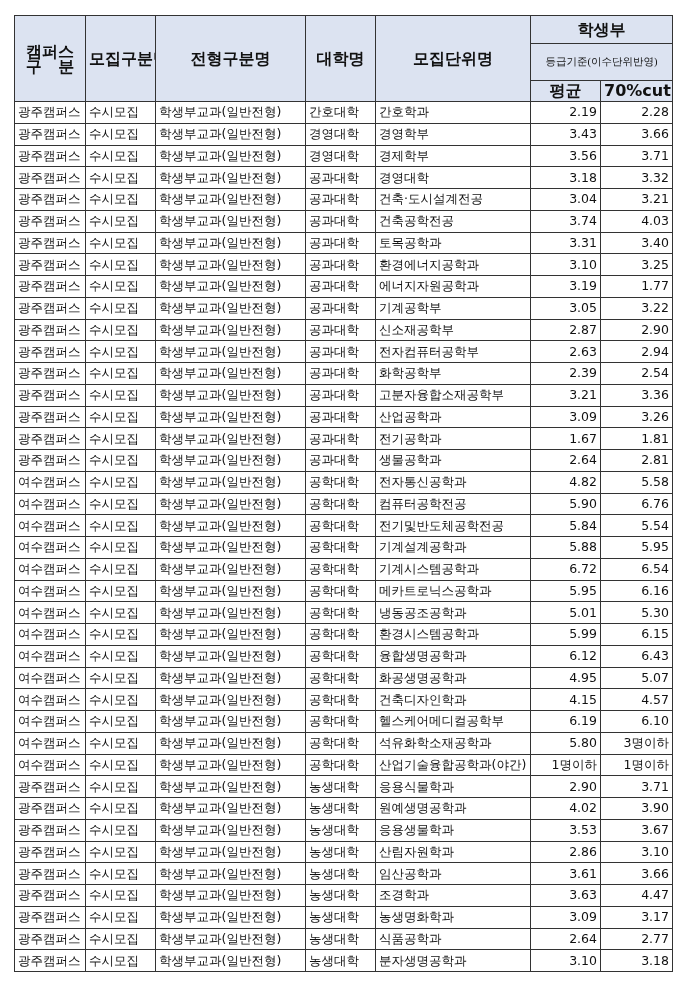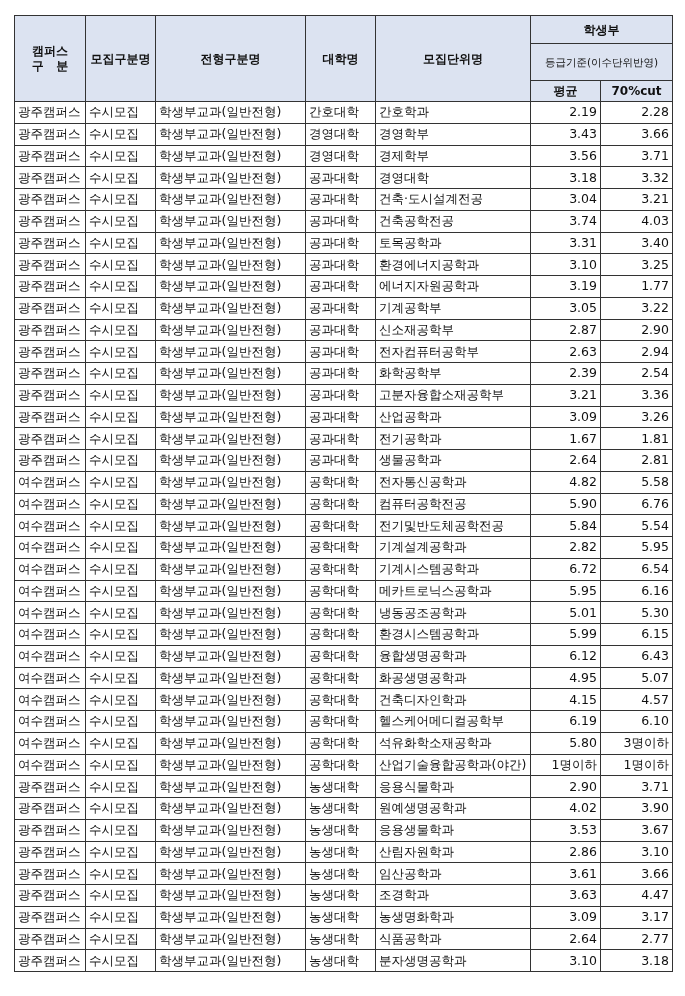--- a/index.html
+++ b/index.html
@@ -6,24 +6,24 @@
   body { width:685px; height:996px; position:relative; font-family:"DejaVu Sans", sans-serif; }
   table.grid {
     position:absolute; left:14px; top:15px;
     border-collapse:collapse; table-layout:fixed;
     width:658px;
   }
   .grid td, .grid th {
     border:1px solid #333; padding:0 3px; overflow:hidden; white-space:nowrap;
     font-size:12.5px; color:#111; height:20.75px; line-height:20px;
   }
-  .grid th { background:#dce3f1; font-weight:bold; text-align:center; font-size:12px; }
+  .grid th { background:#dce3f1; font-weight:bold; text-align:center; font-size:16px; }
   .grid th.small { font-size:10.5px; font-weight:normal; }
   .grid th.h1 { height:27px; }
-  .grid th.h2 { height:36px; }
+  .grid th.h2 { height:36px;font-family:Liberation Serif, serif; }
   .grid th.h3 { height:20px; }
   .grid td.num { text-align:right; }
   .grid td { text-align:left; }
 </style>
 </head>
 <body>
 
 <table class="grid">
   <colgroup>
     <col style="width:71px">
@@ -234,21 +234,21 @@
     <td>전기및반도체공학전공</td>
     <td class="num">5.84</td>
     <td class="num">5.54</td>
   </tr>
       <tr>
     <td>여수캠퍼스</td>
     <td>수시모집</td>
     <td>학생부교과(일반전형)</td>
     <td>공학대학</td>
     <td>기계설계공학과</td>
-    <td class="num">2.82</td>
+    <td class="num">5.88</td>
     <td class="num">5.95</td>
   </tr>
       <tr>
     <td>여수캠퍼스</td>
     <td>수시모집</td>
     <td>학생부교과(일반전형)</td>
     <td>공학대학</td>
     <td>기계시스템공학과</td>
     <td class="num">6.72</td>
     <td class="num">6.54</td>

